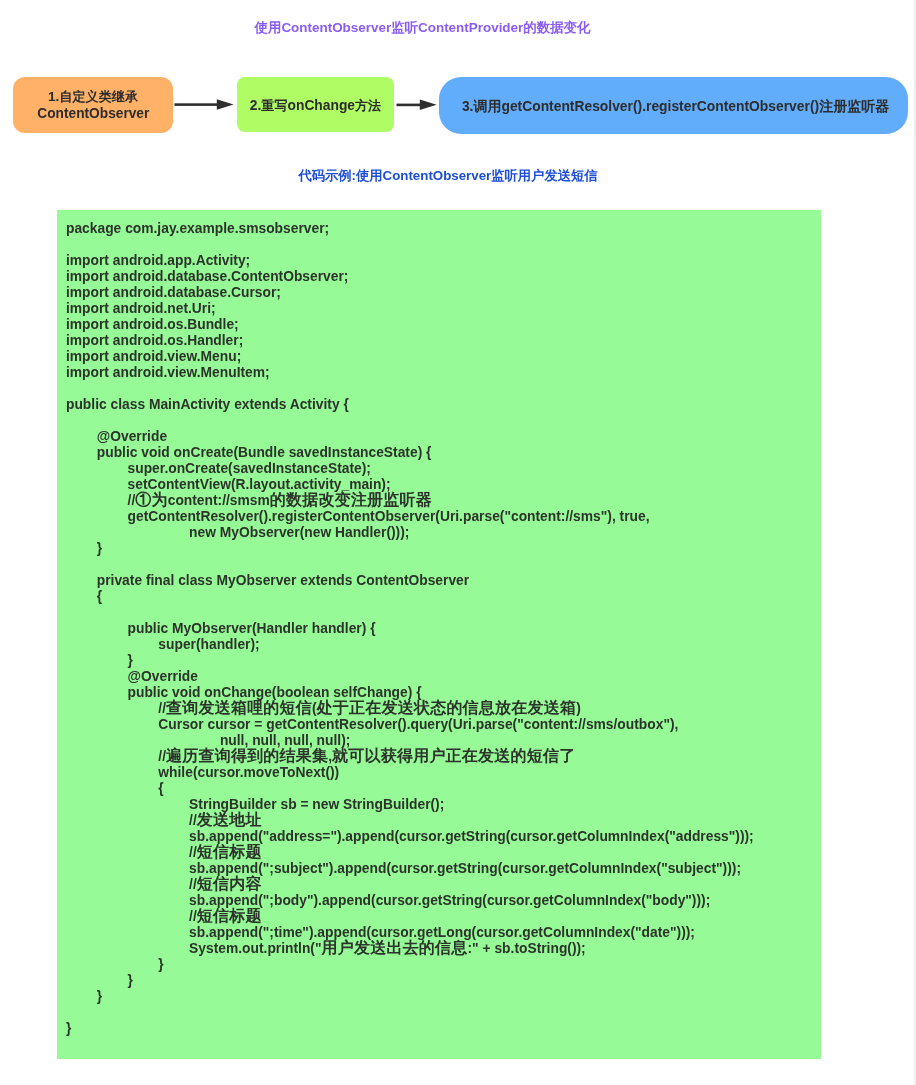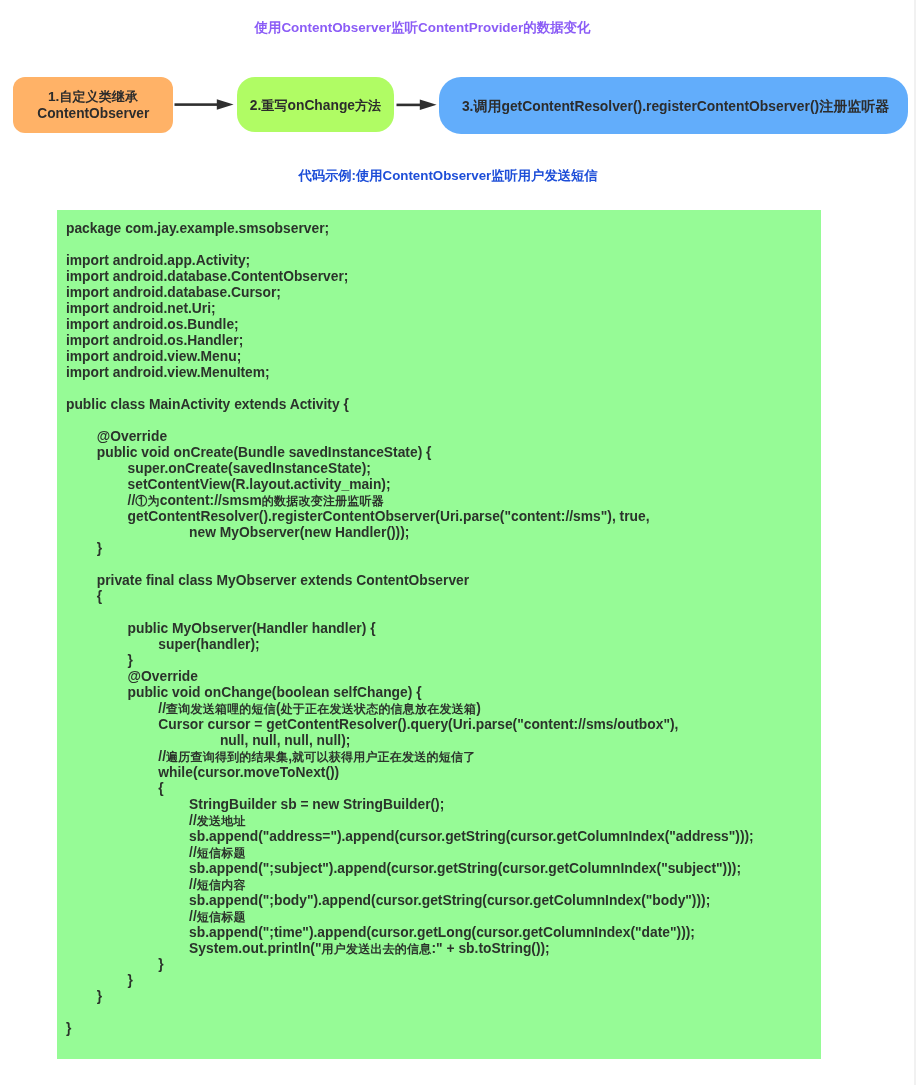--- a/index.html
+++ b/index.html
@@ -31,21 +31,21 @@
     align-items: center;
     justify-content: center;
     text-align: center;
     color: #2c2c2c;
     font-size: 13.4px;
     font-weight: bold;
     line-height: 18px;
     box-sizing: border-box;
   }
   .node-1 { left: 13px; top: 77px; width: 160px; height: 56px; background: #ffb267; border-radius: 12px; font-size: 13.7px; line-height: 16.5px; padding-top: 0px; }
-  .node-2 { left: 237px; top: 77px; width: 157px; height: 55px; background: #b0fc64; border-radius: 18px; font-size: 13.8px; padding-top: 2px; }
+  .node-2 { left: 237px; top: 77px; width: 157px; height: 55px; background: #b0fc64; border-radius: 8px; font-size: 13.8px; padding-top: 2px; }
   .node-3 { left: 439px; top: 77px; width: 469px; height: 57px; background: #62adfb; border-radius: 22px; font-size: 13.85px; padding-left: 4px; padding-top: 1px; box-sizing: border-box; }
 
   .arrow { position: absolute; display: block; }
   .arrow-1 { left: 174px; top: 96px; width: 60px; height: 18px; }
   .arrow-2 { left: 396px; top: 96px; width: 41px; height: 18px; }
 
   .caption {
     position: absolute;
     left: 0; top: 167px; width: 896px;
     text-align: center;
@@ -72,21 +72,21 @@
   .code-lines {
     position: absolute;
     left: 9px; top: 9.7px;
     font-size: 13.82px;
     font-weight: bold;
     line-height: 16px;
     color: #2b332b;
     white-space: pre;
   }
   .code-line { height: 16px; white-space: pre; word-spacing: 0.01px; }
-  .cjk { font-size: 12px; letter-spacing: 0.22px; }
+  .cjk { font-size: 16px; letter-spacing: 0.22px; }
   .node .cjk { font-size: 13px; letter-spacing: 0.1px; }
   .node-3 .cjk { font-size: 14px; letter-spacing: 0px; }
   .node-1-line2 { font-size: 15.5px; transform: scaleX(0.885); transform-origin: center center; display: block; }
 </style>
 </head>
 <body>
 
 <div class="page">
 
   <div class="page-gutter"></div>

